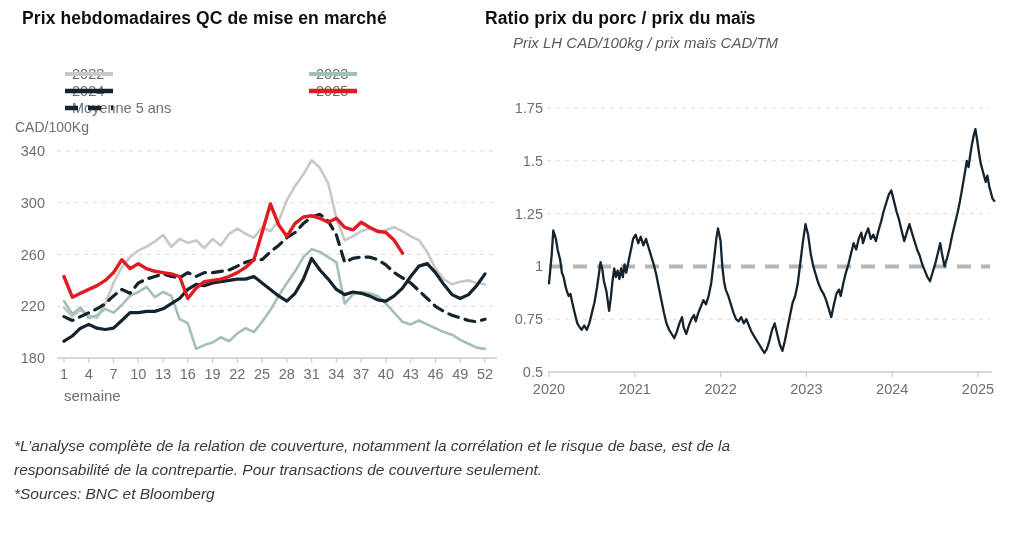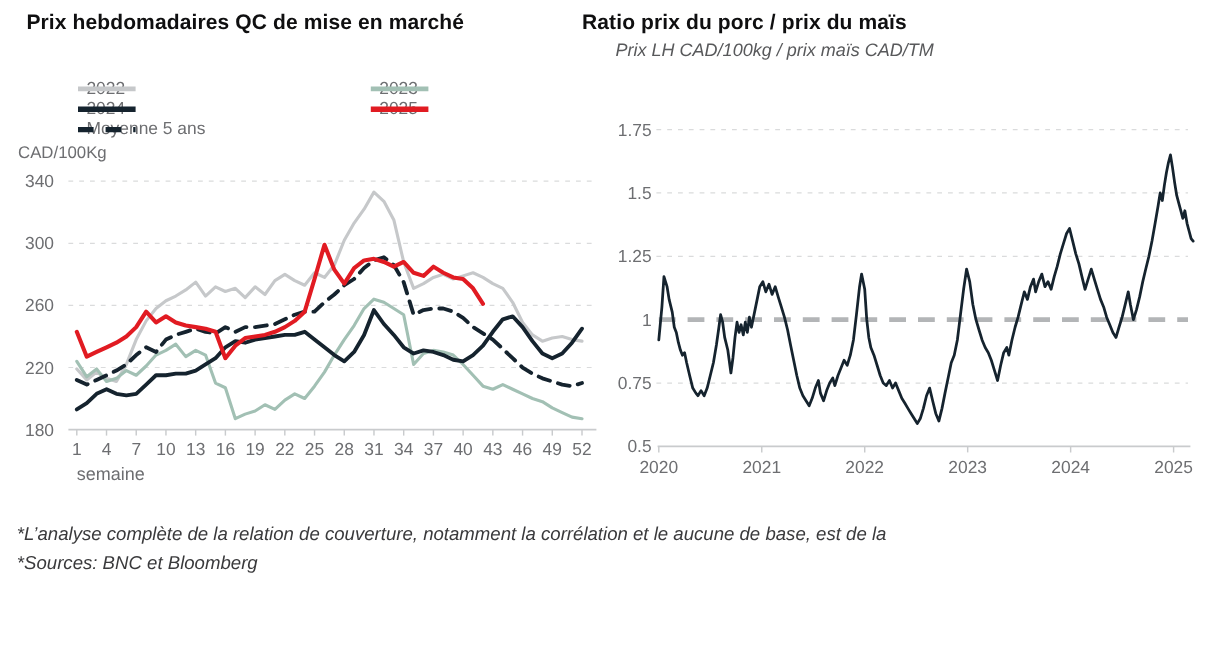--- a/index.html
+++ b/index.html
@@ -145,15 +145,16 @@
     <line x1="892.2" y1="372" x2="892.2" y2="377" stroke="#c9cbcd" stroke-width="1.2"></line>
     <text x="892.2" y="394" text-anchor="middle" font-size="14.5" fill="#6d6e71" font-family="Liberation Sans, sans-serif">2024</text>
     <line x1="978" y1="372" x2="978" y2="377" stroke="#c9cbcd" stroke-width="1.2"></line>
     <text x="978" y="394" text-anchor="middle" font-size="14.5" fill="#6d6e71" font-family="Liberation Sans, sans-serif">2025</text>
     <polyline points="549.0,283.3 551.6,255.8 553.3,230.5 555.9,238.9 557.6,249.5 560.2,260.1 561.9,272.7 563.6,277.0 565.3,285.4 567.0,291.7 568.7,296.0 570.5,293.9 572.2,302.3 574.7,312.9 577.3,323.4 579.9,327.6 581.6,329.8 584.2,325.5 586.8,329.8 589.3,323.4 591.9,312.9 594.5,302.3 597.0,287.5 598.8,274.8 600.5,262.2 602.2,268.5 603.9,281.2 606.5,291.7 609.1,310.8 610.8,298.1 612.5,281.2 614.2,268.5 615.9,277.0 617.6,270.6 619.4,279.1 621.1,268.5 622.8,277.0 624.5,264.3 626.2,272.7 628.8,260.1 631.4,247.4 633.1,238.9 635.7,234.7 638.2,243.2 640.8,236.8 643.4,245.3 646.0,238.9 648.5,247.4 651.1,255.8 653.7,264.3 656.3,274.8 658.8,287.5 661.4,300.2 664.0,312.9 666.5,323.4 669.1,329.8 671.7,334.0 674.3,338.2 676.8,331.9 679.4,323.4 682.0,317.1 683.7,327.6 686.3,334.0 688.9,325.5 691.4,319.2 694.0,315.0 695.7,321.3 698.3,312.9 700.9,306.5 703.4,300.2 706.0,304.4 708.6,296.0 711.2,283.3 713.7,262.2 716.3,238.9 718.0,228.4 720.6,241.1 722.3,266.4 724.0,281.2 725.7,289.6 728.3,296.0 730.9,304.4 733.5,312.9 736.0,319.2 738.6,321.3 741.2,317.1 743.8,323.4 746.3,319.2 748.9,325.5 751.5,331.9 754.1,336.1 756.6,340.3 759.2,344.5 761.8,348.8 764.4,353.0 766.9,348.8 769.5,340.3 772.1,329.8 774.7,323.4 777.2,334.0 779.8,344.5 782.4,350.9 785.0,340.3 787.5,327.6 790.1,315.0 792.7,302.3 795.2,296.0 797.8,283.3 800.4,262.2 803.0,241.1 805.5,224.2 808.1,234.7 810.7,253.7 813.3,266.4 815.8,274.8 818.4,283.3 821.0,289.6 823.6,293.9 826.1,300.2 828.7,308.6 831.3,317.1 833.9,304.4 836.4,293.9 839.0,289.6 840.7,296.0 843.3,283.3 845.9,272.7 848.4,264.3 851.0,253.7 853.6,243.2 856.2,249.5 858.7,238.9 861.3,232.6 863.0,243.2 865.6,234.7 868.2,228.4 870.8,238.9 873.3,234.7 875.9,241.1 878.5,230.5 881.0,222.0 883.6,211.5 886.2,203.0 888.8,194.6 891.3,190.4 893.9,200.9 896.5,211.5 899.1,219.9 901.6,230.5 904.2,241.1 906.8,232.6 909.4,224.2 911.9,232.6 914.5,241.1 917.1,249.5 919.7,255.8 922.2,264.3 924.8,270.6 927.4,277.0 930.0,281.2 932.5,272.7 935.1,264.3 937.7,253.7 940.2,243.2 942.0,253.7 944.5,266.4 947.1,258.0 949.7,247.4 952.3,234.7 954.8,224.2 957.4,213.6 960.0,200.9 962.6,186.1 965.1,171.4 966.8,160.8 968.6,167.1 970.3,154.5 972.0,143.9 973.7,135.5 975.4,129.1 977.1,139.7 978.9,152.4 980.6,162.9 982.3,169.2 984.0,175.6 985.7,181.9 987.4,175.6 989.2,186.1 990.9,192.5 992.6,198.8 994.3,200.9" fill="none" stroke="#15232e" stroke-width="2.3" stroke-linejoin="round" stroke-linecap="round"></polyline>
   </svg>
 
 <div class="abs" id="x-label-left">semaine</div>
 
 <div class="abs" id="footnotes">
-  <div class="footnote-line">*L’analyse complète de la relation de couverture, notamment la corrélation et le aucune de base, est de la</div>
+  <div class="footnote-line">*L’analyse complète de la relation de couverture, notamment la corrélation et le risque de base, est de la</div>
+  <div class="footnote-line">responsabilité de la contrepartie. Pour transactions de couverture seulement.</div>
   <div class="footnote-line">*Sources: BNC et Bloomberg</div>
 </div>
 
 </body></html>

